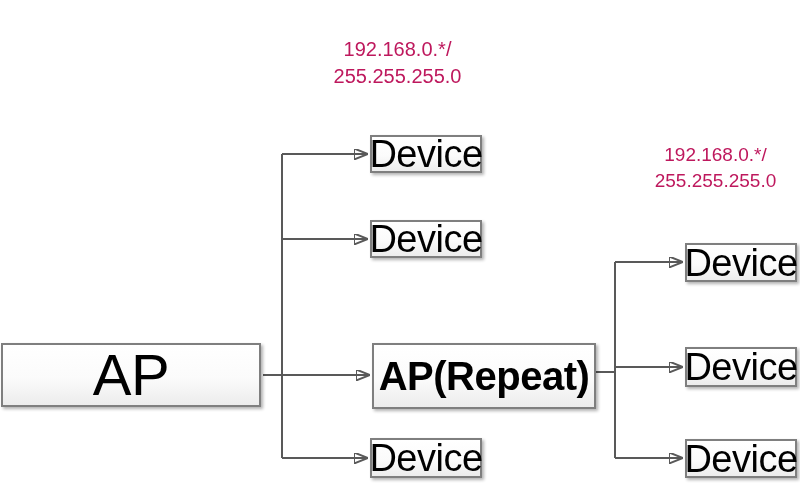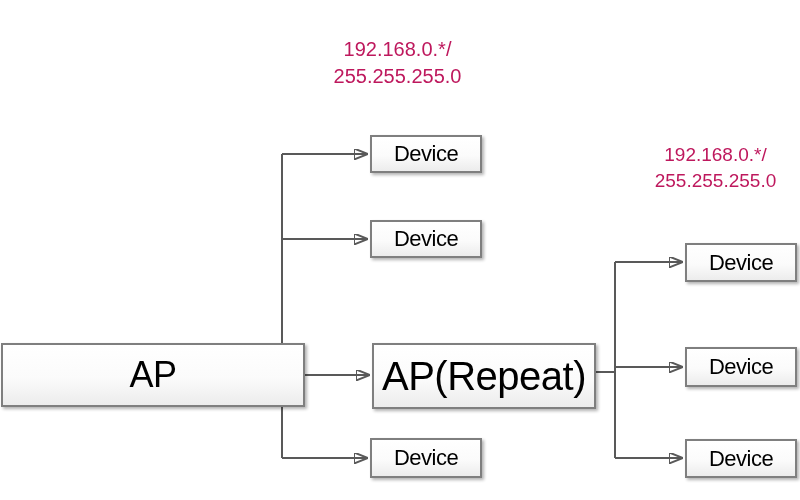--- a/index.html
+++ b/index.html
@@ -8,23 +8,23 @@
     font-family:"Liberation Sans", sans-serif;color:#000;overflow:hidden;
   }
   .node{
     position:absolute;box-sizing:border-box;
     border:2px solid #7f7f7f;
     background:linear-gradient(180deg,#ffffff 0%,#fbfbfb 55%,#ececec 100%);
     box-shadow:2px 2px 3px rgba(0,0,0,0.30);
     display:flex;align-items:center;justify-content:center;
     line-height:1;letter-spacing:-0.5px;white-space:nowrap;
   }
-  .node-ap        {left:1px;  top:343px;width:304px;height:64px;font-size:36px;}
-  .node-ap-repeat {left:372px;top:343px;width:224px;height:66px;font-size:40px;}
-  .node-dev       {width:112px;height:38px;font-size:22px;}
+  .node-ap        {left:1px;  top:343px;width:260px;height:64px;font-size:58px;}
+  .node-ap-repeat {left:372px;top:343px;width:224px;height:66px;font-size:40px;font-weight:bold;}
+  .node-dev       {width:112px;height:38px;font-size:38px;}
   .node-dev-m1{left:370px;top:135px;}
   .node-dev-m2{left:370px;top:220px;}
   .node-dev-m3{left:370px;top:438px;height:40px;}
   .node-dev-r1{left:685px;top:243px;height:39px;}
   .node-dev-r2{left:685px;top:347px;height:40px;}
   .node-dev-r3{left:685px;top:439px;height:39px;}
   .annotation{
     position:absolute;text-align:center;line-height:27px;font-size:20px;color:#be185d;
   }
   .annotation-top  {left:300px;top:36px; width:195px;}

